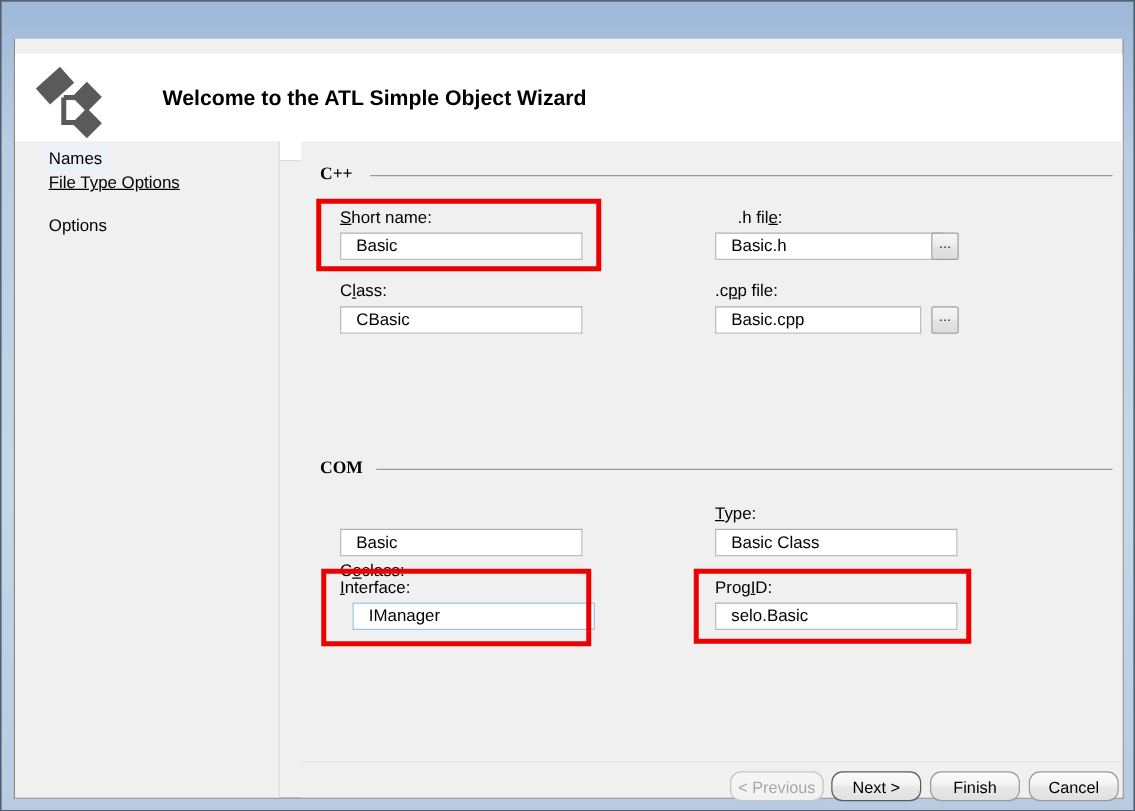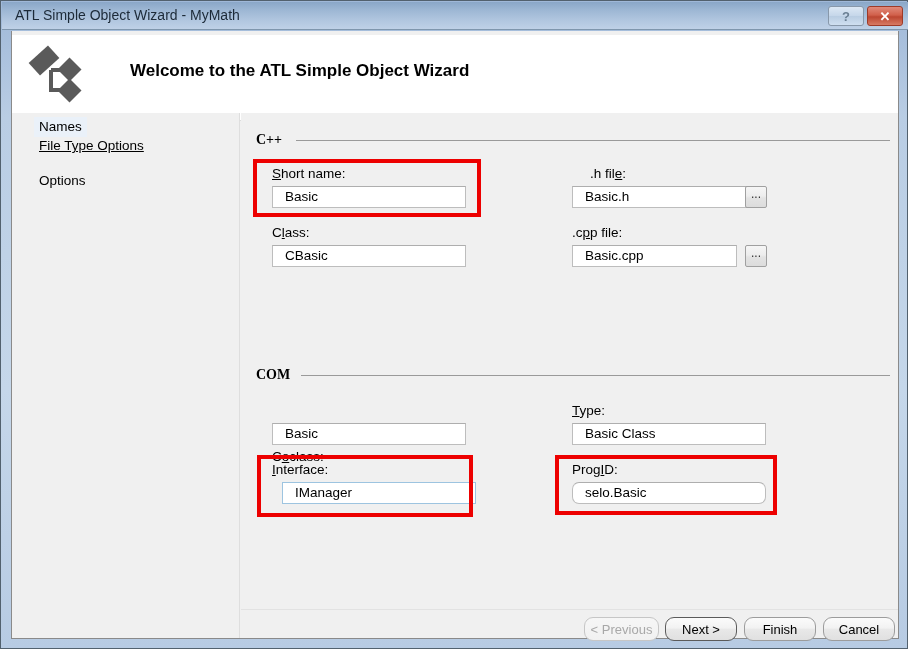--- a/index.html
+++ b/index.html
@@ -68,21 +68,21 @@
   .client {
     position: absolute;
     left: 10px; top: 30px;
     width: 888px; height: 608px;
     background: #f0f0f0;
     border: 1px solid #8a8a8a;
     border-top: none;
   }
   .header-band {
     position: absolute;
-    left: 0; top: 4px;
+    left: 0; top: 12px;
     width: 886px; height: 86px;
     background: #ffffff;
     border-bottom: 1px solid #dcdcdc;
   }
   .header-logo {
     position: absolute;
     left: 16px; top: 8px;
     width: 64px; height: 64px;
   }
   .header-title {
@@ -91,21 +91,21 @@
     font-size: 17px;
     font-weight: bold;
     color: #000000;
     white-space: nowrap;
   }
 
   
   .sidebar {
     position: absolute;
     left: 0; top: 82px;
-    width: 228px; height: 525px;
+    width: 212px; height: 525px;
     background: #f0f0f0;
     border-right: 1px solid #dedede;
   }
   .side-item {
     position: absolute;
     left: 22px;
     font-size: 13.5px;
     color: #000000;
     padding: 2px 5px 3px 5px;
     white-space: nowrap;
@@ -211,27 +211,20 @@
     position: absolute;
     border: 4px solid #ed0000;
     pointer-events: none;
   }
 </style>
 </head>
 <body>
 
 <div class="window">
 
-  <div class="titlebar">
-    <div class="titlebar-text">ATL Simple Object Wizard - MyMath</div>
-    <div class="titlebar-buttons">
-      <div class="tb-btn tb-help">?</div>
-      <div class="tb-btn tb-close">✕</div>
-    </div>
-  </div>
 
   <div class="client">
 
     <div class="header-band">
       <div class="header-logo">
         <svg width="64" height="64" viewBox="0 0 64 64" aria-hidden="true">
           <g fill="#5a5a5a">
             <rect x="3" y="9" width="26" height="17" transform="rotate(-42 16 17.5)"></rect>
             <rect x="33" y="18" width="17" height="17" transform="rotate(-45 41.5 26.5)"></rect>
             <rect x="33" y="39" width="17" height="17" transform="rotate(-45 41.5 47.5)"></rect>
@@ -290,21 +283,21 @@
       <div class="textbox focused" style="left:31px; top:369px; width:194px;margin-left:10px;">IManager</div>
 
       <div class="field-label" style="left:331px; top:290px;">
         <span></span><u>T</u><span>ype:</span>
       </div>
       <div class="textbox" style="left:331px; top:310px; width:194px;">Basic Class</div>
 
       <div class="field-label" style="left:331px; top:349px;">
         <span>Prog</span><u>I</u><span>D:</span>
       </div>
-      <div class="textbox" style="left:331px; top:369px; width:194px;border-radius:7px;">selo.Basic</div>
+      <div class="textbox" style="left:331px; top:369px; width:194px;">selo.Basic</div>
 
     </div>
 
     <div class="footer">
       <div class="wiz-btn disabled" style="left:343px; width:75px;">&lt; Previous</div>
       <div class="wiz-btn default" style="left:424px; width:72px;">Next &gt;</div>
       <div class="wiz-btn" style="left:503px; width:72px;">Finish</div>
       <div class="wiz-btn" style="left:582px; width:72px;">Cancel</div>
     </div>
 

